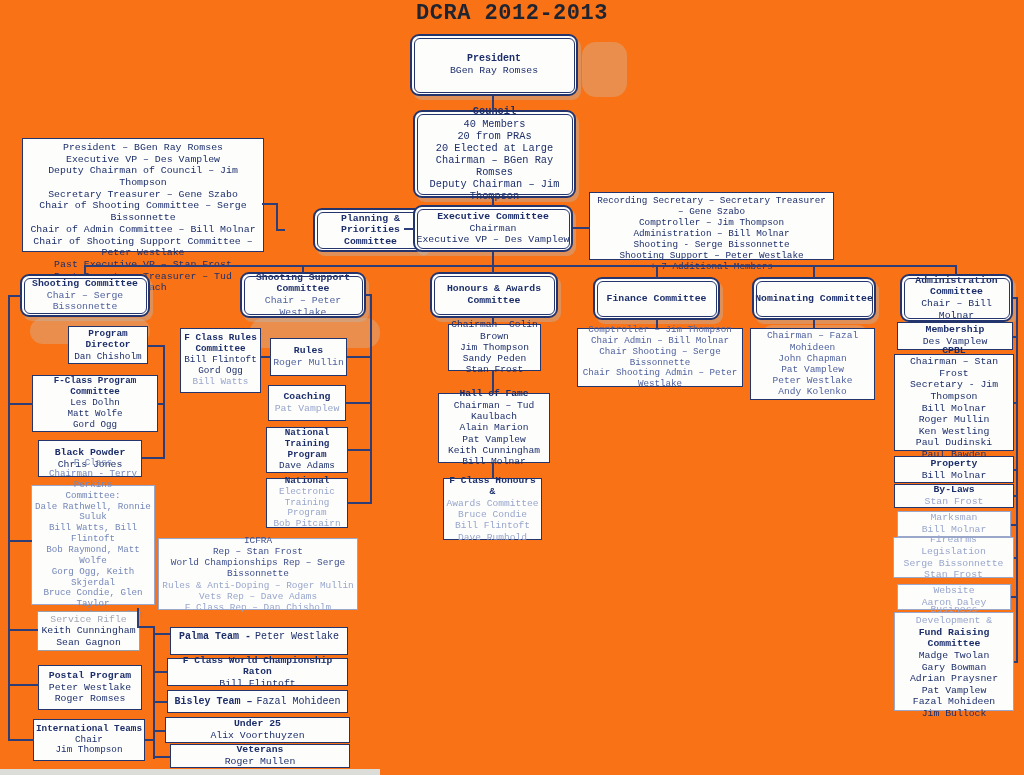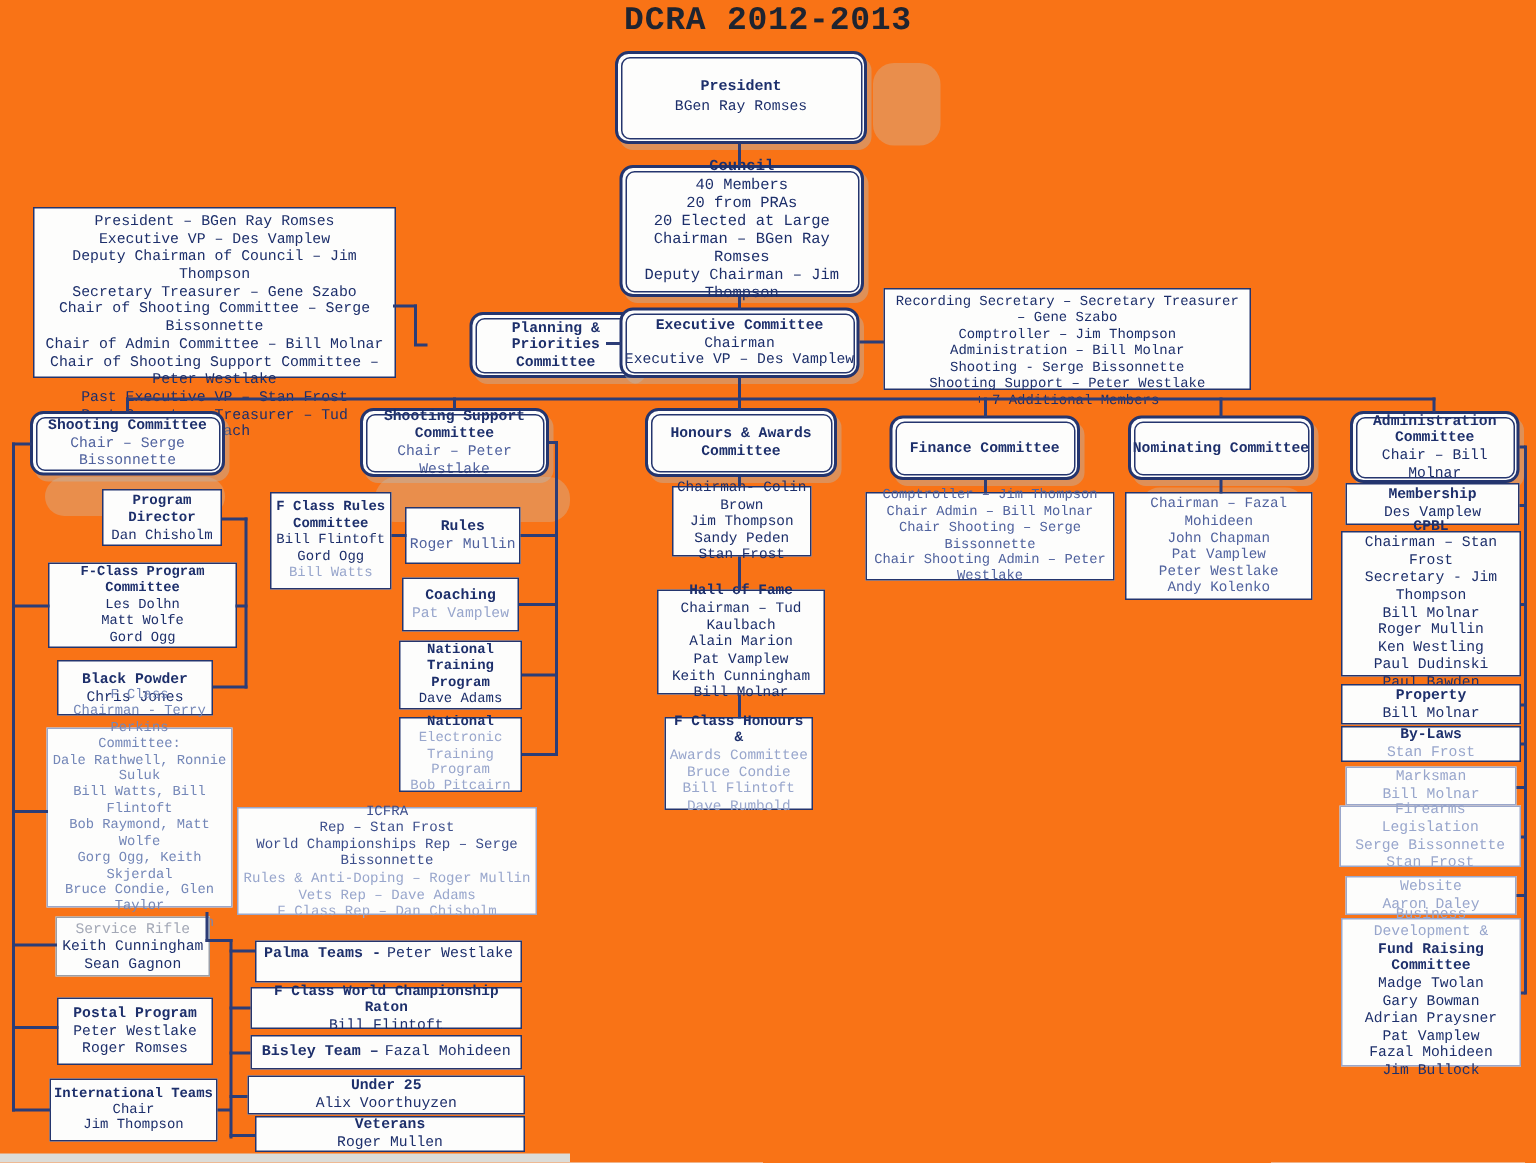--- a/index.html
+++ b/index.html
@@ -182,21 +182,21 @@
 Vets Rep – Dave Adams
 F Class Rep – Dan Chisholm</div>
   </div>
   <div class="box fs93" style="left:266px;top:478px;width:82px;height:50px;">
     <div class="t">National</div>
     <div class="fade pre">Electronic
 Training Program
 Bob Pitcairn</div>
   </div>
   <div class="box top fs10" style="left:170px;top:627px;width:178px;height:28px;flex-direction:row;justify-content:center;align-items:flex-start;">
-    <span class="t">Palma Teams -</span>
+    <span class="t">Palma Team -</span>
     <span class="gap">Peter Westlake</span>
   </div>
   <div class="box" style="left:167px;top:658px;width:181px;height:28px;">
     <div class="t fs96">F Class World Championship Raton</div>
     <div>Bill Flintoft</div>
   </div>
   <div class="box fs10" style="left:167px;top:690px;width:181px;height:23px;flex-direction:row;">
     <span class="t">Bisley Team –</span>
     <span class="gap">Fazal Mohideen</span>
   </div>

